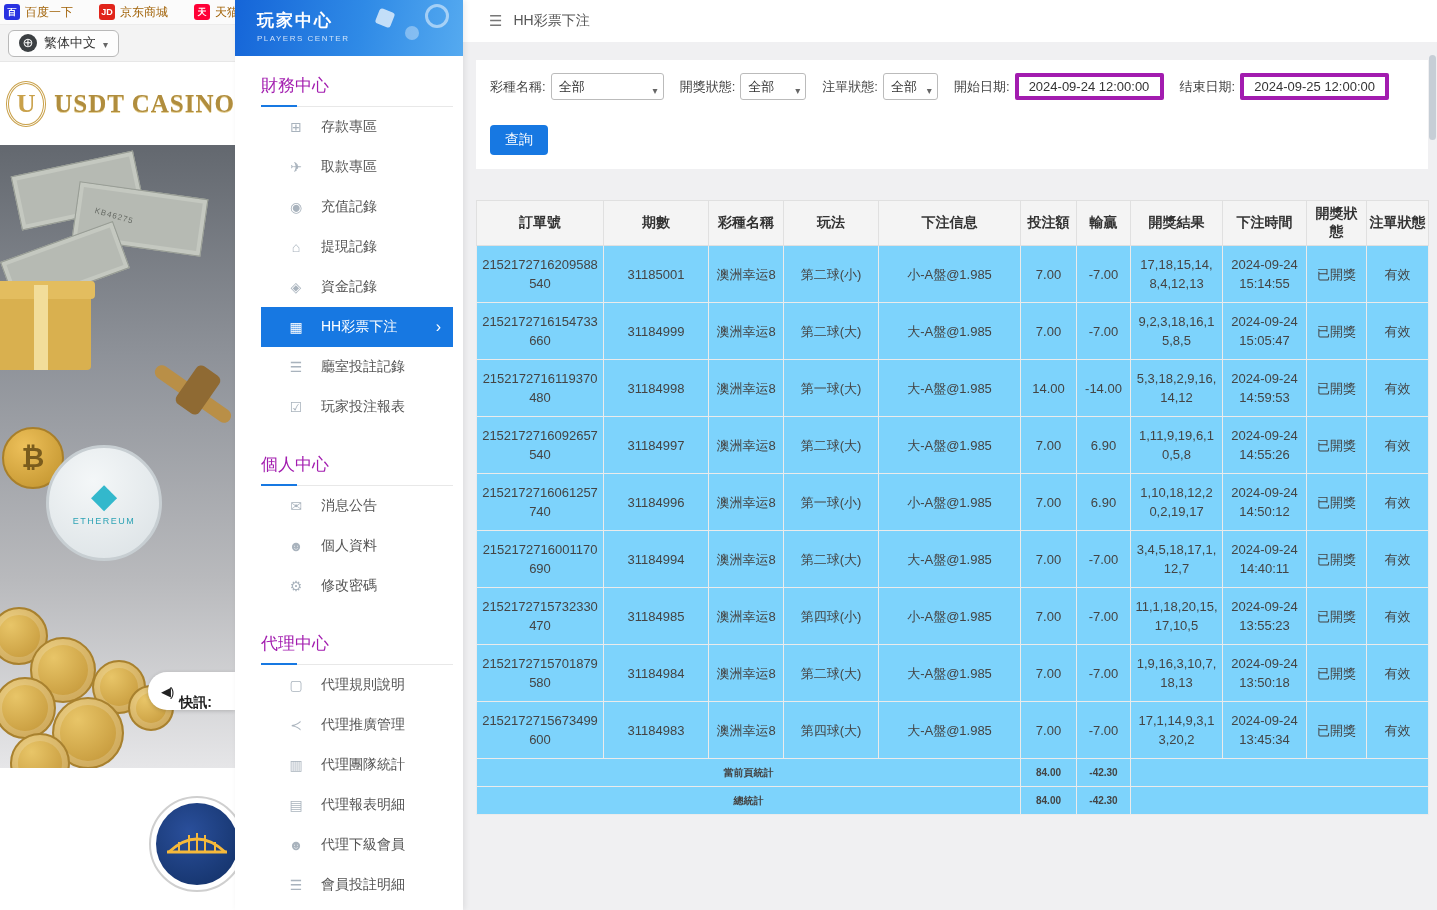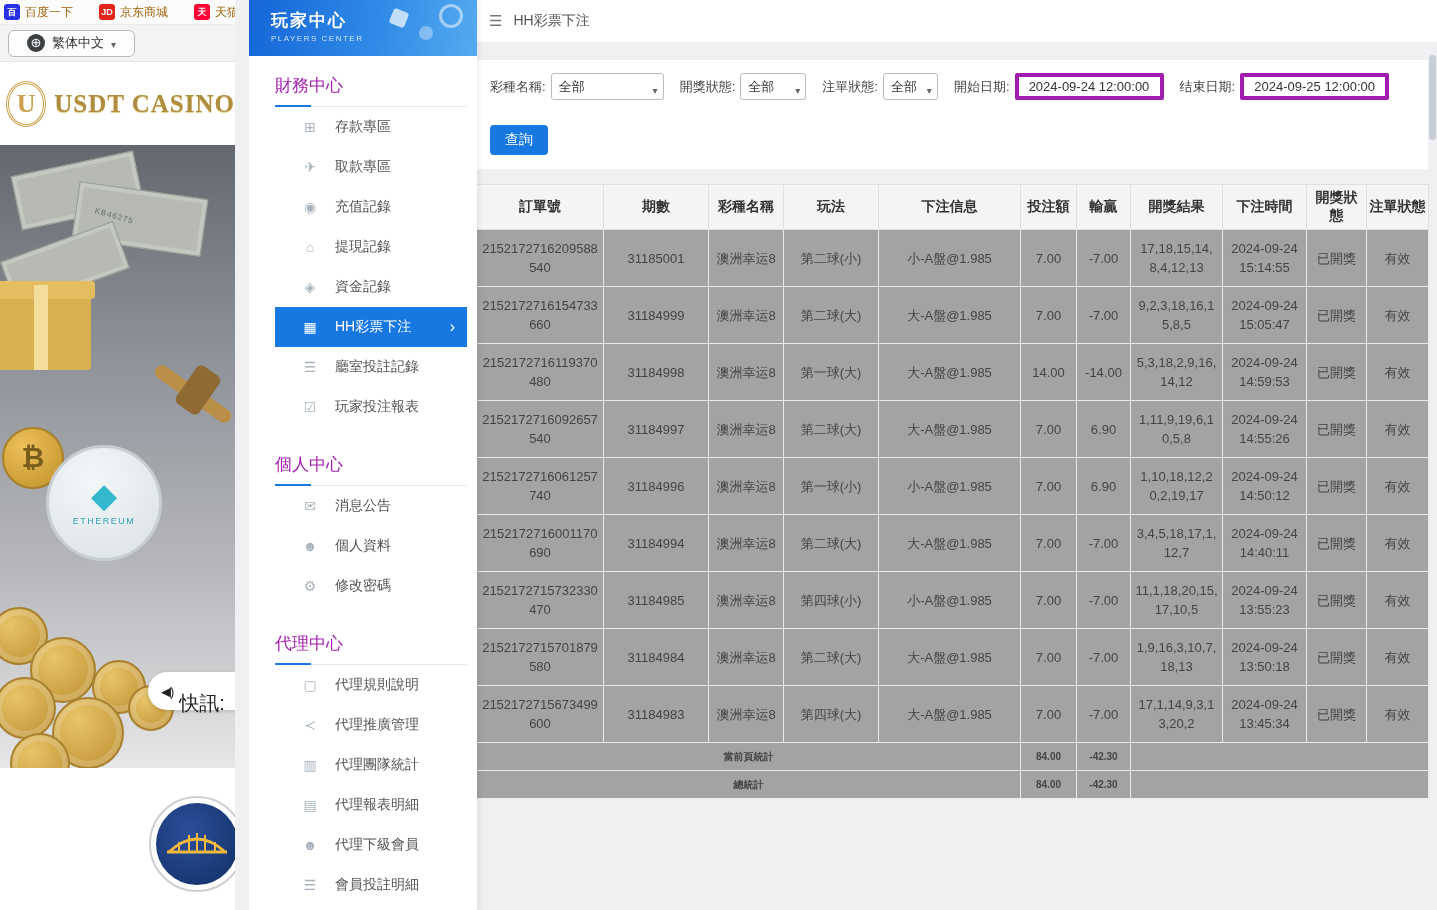--- a/index.html
+++ b/index.html
@@ -7,21 +7,21 @@
   body { font-family:"Liberation Sans","DejaVu Sans",sans-serif; background:#f0f0f2; position:relative; color:#444; }
   .screen { position:absolute; inset:0; width:1437px; height:910px; overflow:hidden; }
 
   
   .left-col { position:absolute; left:0; top:0; width:235px; height:100%; background:#fff; overflow:hidden; }
   .bookmarks { height:25px; background:#fbfbfb; border-bottom:1px solid #ececec; display:flex; align-items:center; gap:26px; padding-left:4px; }
   .bm { display:flex; align-items:center; gap:5px; cursor:pointer; }
   .bm-icon { width:16px; height:16px; border-radius:3px; color:#fff; font-size:9px; font-weight:bold; display:flex; align-items:center; justify-content:center; flex:0 0 auto; }
   .bm-label { font-size:12px; color:#a16207; white-space:nowrap; }
   .toolbar { height:37px; background:#f3f3f3; border-bottom:1px solid #e7e7e7; display:flex; align-items:center; padding-left:8px; }
-  .lang-pill { display:flex; align-items:center; gap:7px; height:27px; padding:0 18px; border:1px solid #b9b9b9; border-radius:6px; background:#fdfdfd; cursor:pointer; }
+  .lang-pill { display:flex; align-items:center; gap:7px; height:27px; padding:0 10px; border:1px solid #b9b9b9; border-radius:6px; background:#fdfdfd; cursor:pointer; }
   .globe { width:18px; height:18px; border-radius:50%; background:#3c4043; color:#fff; font-size:13px; line-height:18px; text-align:center; }
   .globe::before { content:"⊕"; }
   .lang-label { font-size:13px; color:#333; }
   .caret::before { content:"▾"; font-size:10px; color:#666; }
 
   .logo-strip { height:83px; background:#fff; display:flex; align-items:center; padding-left:6px; gap:8px; }
   .logo-circle { width:46px; height:46px; border-radius:50%; border:3px double var(--gold,#c9a14a); color:var(--gold,#c9a14a); display:flex; align-items:center; justify-content:center; font-size:26px; font-weight:bold; font-family:"Liberation Serif","DejaVu Serif",serif; }
   .logo-text { font-family:"Liberation Serif","DejaVu Serif",serif; font-size:25px; font-weight:bold; letter-spacing:1px; color:#b08d3e; text-shadow:0 1px 0 #e7d194; white-space:nowrap; }
 
   
@@ -44,30 +44,30 @@
   .eth { position:absolute; left:46px; top:300px; width:116px; height:116px; border-radius:50%;
          background:radial-gradient(circle at 40% 30%,#f4f7f8,#dfe5e8 80%); border:3px solid #c7ced2;
          display:flex; flex-direction:column; align-items:center; justify-content:center; gap:6px; }
   .eth-diamond { color:#33b8cc; font-size:34px; line-height:30px; }
   .eth-label { font-size:9px; letter-spacing:1.5px; color:#2ea3b5; }
 
   .ticker { position:absolute; left:148px; top:672px; width:87px; height:38px; background:#fff; border-radius:19px 0 0 19px;
             display:flex; align-items:center; gap:6px; padding-left:13px; box-shadow:0 1px 4px rgba(0,0,0,.18); z-index:3; }
   .speaker { color:#222; font-size:13px; }
   .speaker::before { content:"◀)"; letter-spacing:-1px; }
-  .ticker-label { font-size:20px; font-weight:normal; color:#222;margin-top:24px; }
+  .ticker-label { font-size:14px; font-weight:bold; color:#222;margin-top:24px; }
 
   .bottom-white { position:absolute; left:0; top:768px; width:235px; height:142px; background:#fff; }
   .badge { position:absolute; left:149px; top:796px; width:96px; height:96px; border-radius:50%;
            background:#fff; border:2px solid #cfcfcf; display:flex; align-items:center; justify-content:center; z-index:2; }
   .badge-core { width:82px; height:82px; border-radius:50%; background:radial-gradient(circle at 40% 35%,#2a4f9b,#16356e 80%);
                 display:flex; align-items:center; justify-content:center; }
 
   
-  .sidebar { position:absolute; left:249px; top:0; width:228px; height:100%; background:#fff; box-shadow:2px 0 6px rgba(0,0,0,.08); overflow:hidden; z-index:4; }
+  .sidebar { position:absolute; left:235px; top:0; width:228px; height:100%; background:#fff; box-shadow:2px 0 6px rgba(0,0,0,.08); overflow:hidden; z-index:4; }
   .side-header { height:56px; background:linear-gradient(100deg,var(--sidebar-grad-start,#1565d8) 0%,#2f8ae6 55%,var(--sidebar-grad-end,#55aaf0) 100%); position:relative; padding:9px 0 0 22px; overflow:hidden; }
   .side-title { color:#fff; font-size:17px; font-weight:bold; letter-spacing:2px; }
   .side-subtitle { color:rgba(255,255,255,.78); font-size:8px; letter-spacing:1.5px; margin-top:2px; }
   .deco-ball { position:absolute; border-radius:50%; background:rgba(255,255,255,.35); }
   .deco-ball.b1 { width:24px; height:24px; right:14px; top:4px; border:3px solid rgba(255,255,255,.5); background:transparent; }
   .deco-ball.b2 { width:14px; height:14px; right:44px; top:26px; }
   .deco-dice { position:absolute; width:16px; height:16px; right:70px; top:10px; background:rgba(255,255,255,.7); border-radius:3px; transform:rotate(22deg); }
   .side-body { padding:6px 10px 0 26px; }
   .section { margin-top:2px; }
   .section + .section { margin-top:16px; }
@@ -97,21 +97,21 @@
   .sel { position:relative; }
   .sel select { appearance:none; -webkit-appearance:none; border:1px solid #bbb; border-radius:3px; height:27px; background:#fff; font-size:13px; color:#333; padding:0 20px 0 7px; font-family:inherit; }
   .sel .caret { position:absolute; right:6px; top:7px; pointer-events:none; }
   .sel.w-lottery select { width:113px; }
   .sel.w-draw select { width:66px; }
   .sel.w-order select { width:55px; }
   .date-input { width:149px; height:27px; border:4px solid #a21caf; border-radius:2px; font-size:13px; color:#333; text-align:center; font-family:inherit; }
   .btn-row { margin-top:25px; }
   .btn-primary { background:var(--accent,#1778e2); color:#fff; border:none; border-radius:4px; font-size:14px; padding:6px 15px; cursor:pointer; font-family:inherit; }
 
-  .table-card { margin-top:15px; background:#a3a3a3; }
+  .table-card { margin-top:31px; background:#7dd3fc; }
   table { width:100%; border-collapse:collapse; table-layout:fixed; font-size:13px; }
   th { background:#f4f4f4; border:1px solid #e0e0e0; font-size:14px; font-weight:bold; color:#333; height:42px; padding:4px 2px; }
   td { border:1px solid #ebebeb; text-align:center; color:#444; padding:9px 4px; line-height:19px; }
   td.c-order, td.c-result { word-break:break-all; }
   tr.summary td { padding:4px; height:28px; font-size:10px;font-weight:bold; }
 
   .scroll-thumb { position:absolute; right:1px; top:55px; width:7px; height:85px; background:#c6ced6; border-radius:4px; cursor:pointer; z-index:6; }
 </style>
 </head>
 <body>

